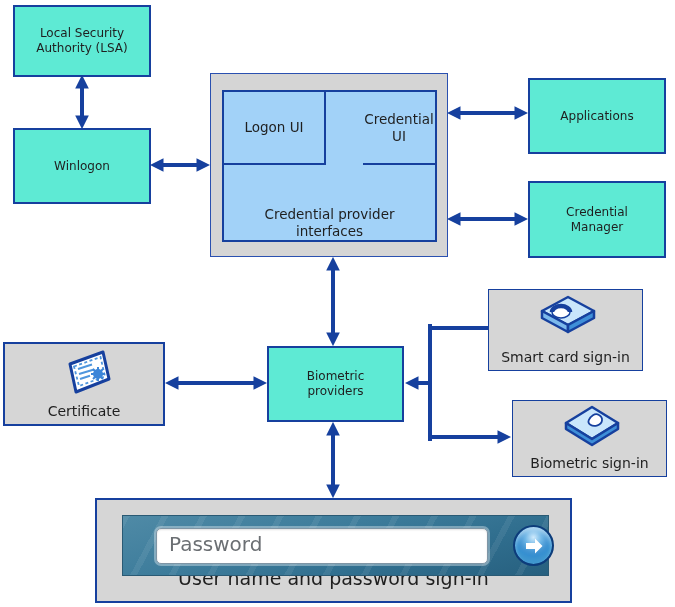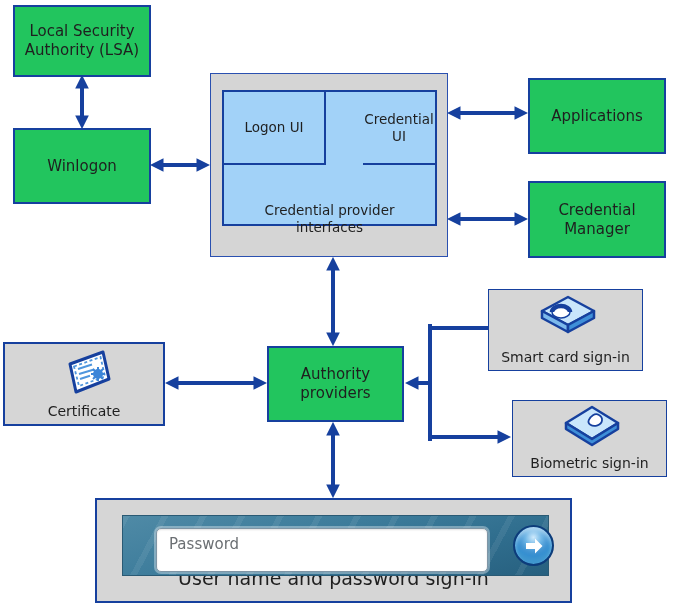--- a/index.html
+++ b/index.html
@@ -1,23 +1,23 @@
 <!DOCTYPE html>
 <html><head>
 <meta charset="utf-8">
 <style>
   html,body{margin:0;padding:0;background:#ffffff;}
   #canvas{
     position:relative;width:675px;height:607px;background:#ffffff;overflow:hidden;
     font-family:"DejaVu Sans","Liberation Sans",sans-serif;color:#1f1f1f;
   }
   .box{
-    position:absolute;box-sizing:border-box;background:#22c55e;border:2px solid #16409e;
+    position:absolute;box-sizing:border-box;background:#5eead4;border:2px solid #16409e;
     display:flex;align-items:center;justify-content:center;text-align:center;
-    font-size:15px;line-height:1.25;
+    font-size:12px;line-height:1.25;
   }
   .panel{
     position:absolute;box-sizing:border-box;background:#d5d5d5;border:1px solid #2a50b0;
   }
   .gray-node{
     position:absolute;box-sizing:border-box;background:#d6d6d6;border:1px solid #16409e;
     display:flex;flex-direction:column;align-items:center;justify-content:flex-end;
     text-align:center;font-size:14px;padding-bottom:5px;
   }
   .gray-node .nlabel{display:block;}
@@ -26,21 +26,21 @@
   #lsa{left:13px;top:5px;width:138px;height:72px;}
   #lsa .nlabel{max-width:122px;}
   #winlogon{left:13px;top:128px;width:138px;height:76px;}
   #applications{left:528px;top:78px;width:138px;height:76px;}
   #credman{left:528px;top:181px;width:138px;height:77px;}
   #credman .nlabel{max-width:100px;}
   #credprov{left:267px;top:346px;width:137px;height:76px;}
   #credprov .nlabel{max-width:100px;}
   #cpi-panel{left:210px;top:73px;width:238px;height:184px;}
   #inner-box{
-    position:absolute;left:222px;top:90px;width:215px;height:136px;box-sizing:border-box;
+    position:absolute;left:222px;top:90px;width:215px;height:152px;box-sizing:border-box;
     background:#a2d2f8;border:2px solid #16409e;display:grid;
     grid-template-columns:102px 1fr;grid-template-rows:73px 1fr;gap:37px;
   }
   .cell{display:flex;align-items:center;justify-content:center;text-align:center;
         font-size:13.5px;line-height:1.25;}
   #cell-logon{border-right:2px solid #16409e;border-bottom:2px solid #16409e;}
   #cell-credui{border-bottom:2px solid #16409e;}
   #cell-credui .nlabel{max-width:92px;}
   #cell-cpi{grid-column:1/3;align-items:flex-end;}
   #cell-cpi .nlabel{max-width:168px;}
@@ -53,24 +53,24 @@
   
   #bottom-box{left:95px;top:498px;width:477px;height:105px;border-width:2px;justify-content:flex-end;}
   #teal-bar{
     position:absolute;left:25px;top:15px;width:427px;height:61px;box-sizing:border-box;
     background:
       repeating-linear-gradient(118deg, rgba(255,255,255,0.07) 0 6px, rgba(255,255,255,0) 6px 34px),
       linear-gradient(165deg,#4f8aa6 0%,#3d7c9b 40%,#306e8e 70%,#27607f 100%);
     border:1px solid #2a5a74;
   }
   #pw-input{
-    position:absolute;left:33px;top:12px;width:332px;height:44px;box-sizing:border-box;
+    position:absolute;left:33px;top:12px;width:332px;height:36px;box-sizing:border-box;
     background:#ffffff;border:1px solid #7f95a5;border-radius:5px;
     box-shadow:0 0 0 2px rgba(255,255,255,0.35), inset 0 1px 2px rgba(0,0,0,0.12);
-    font-size:15px;color:#6b6f73;text-align:left;line-height:30px;padding-left:12px;
+    font-size:20px;color:#6b6f73;text-align:left;line-height:30px;padding-left:12px;
     overflow:hidden;white-space:nowrap;
   }
   #go-button{
     position:absolute;left:390px;top:9px;width:41px;height:41px;border-radius:50%;
     box-sizing:border-box;border:2px solid #0d3c7a;
     background:radial-gradient(circle at 50% 28%,#cfeafc 0%,#6fb6e6 26%,#2276c0 58%,#0a4488 88%);
     box-shadow:inset 0 -7px 9px rgba(110,215,255,0.55), inset 0 3px 4px rgba(255,255,255,0.55);
     display:flex;align-items:center;justify-content:center;
   }
   #pw-caption{font-size:19px;margin-bottom:7px;}
@@ -126,21 +126,21 @@
 
   <div class="box" id="applications">
     <span class="nlabel">Applications</span>
   </div>
 
   <div class="box" id="credman">
     <span class="nlabel">Credential Manager</span>
   </div>
 
   <div class="box" id="credprov">
-    <span class="nlabel">Authority providers</span>
+    <span class="nlabel">Biometric providers</span>
   </div>
 
   <div class="gray-node" id="certificate">
     <svg width="52" height="48" viewBox="0 0 52 48">
       <polygon points="9,16 42,4 48,31 15,44" fill="#ffffff" stroke="#16409e" stroke-width="3" stroke-linejoin="round"></polygon>
       <polygon points="13,18.5 39.5,9 44,28.5 18,38" fill="none" stroke="#4f96dd" stroke-width="1.8" stroke-dasharray="3 2.5"></polygon>
       <g stroke="#4f96dd" stroke-width="2">
         <line x1="17" y1="21" x2="31" y2="16.5"></line>
         <line x1="18" y1="26" x2="33" y2="21.5"></line>
         <line x1="19" y1="31" x2="29" y2="27.7"></line>

